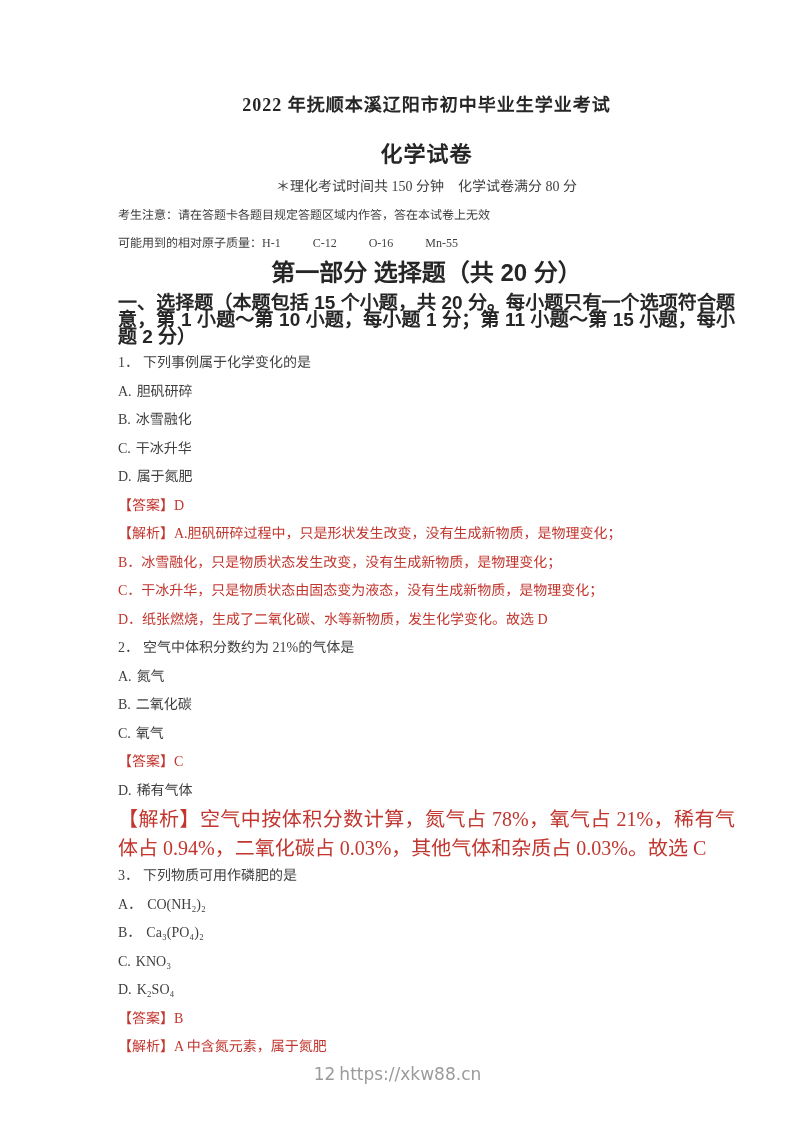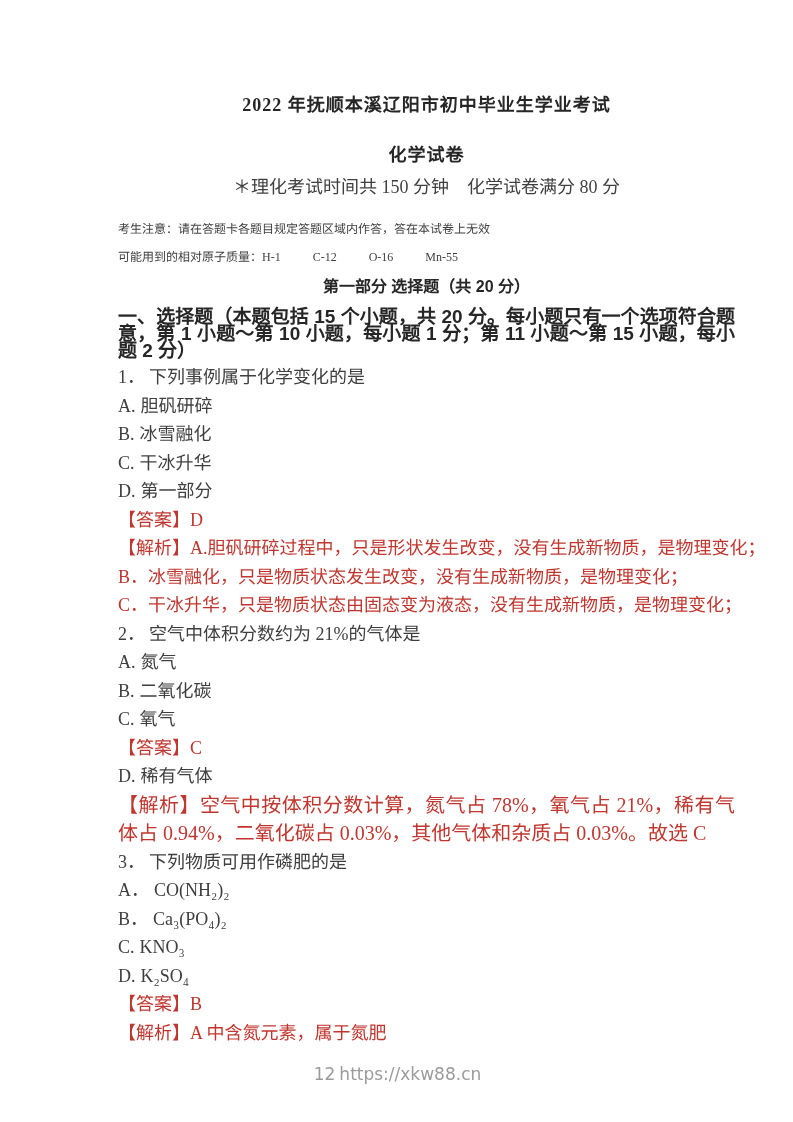--- a/index.html
+++ b/index.html
@@ -22,47 +22,47 @@
     position: relative;
   }
   .content { padding: 92px 58px 0 118px; }
   .center { text-align: center; }
   .doc-title {
     font-size: 18px; font-weight: bold; line-height: 26px;
     color: var(--heading); margin: 0 0 24px 0;
     letter-spacing: 1px;
   }
   .doc-subtitle {
-    font-size: 18px; font-weight: bold; line-height: 26px;
+    font-size: 22px; font-weight: bold; line-height: 26px;
     color: var(--heading); margin: 0 0 8px 0;
     letter-spacing: 1px;
   }
   .exam-info {
-    font-size: 18px; line-height: 22px; margin: 0 0 20px 0;
+    font-size: 14px; line-height: 22px; margin: 0 0 6px 0;
   }
   .notice-line {
     font-size: 12px; line-height: 22px; margin: 0 0 6px 0;
     text-align: left;
   }
   .atomic-line { margin-bottom: 4px; }
   .atomic-item { margin-right: 32px; text-align: right; }
   .atomic-item:last-child { margin-right: 0; }
   .section-title {
-    font-size: 16px; font-weight: bold; line-height: 30px;
+    font-size: 24px; font-weight: bold; line-height: 30px;
     color: var(--heading); margin: 0 0 6px 0;
     font-family: "Liberation Sans", "DejaVu Sans", sans-serif;
   }
   .instructions {
     font-size: 19px; font-weight: bold; line-height: 17px;
     color: var(--heading); margin: 0 0 4px 0;
     font-family: "Liberation Sans", "DejaVu Sans", sans-serif;
     text-align: justify;
   }
   .line {
-    font-size: 18px; line-height: 28.5px;
+    font-size: 14px; line-height: 28.5px;
     white-space: nowrap;
   }
   .para {
     font-size: 20px; line-height: 28.5px;
     text-align: justify;
   }
   .red { color: var(--red); }
   .opt-label { margin-right: 5px; }
   .q-number { margin-right: 4px; }
   .footer {
@@ -96,30 +96,31 @@
     <div class="line">
       <span class="opt-label">A.</span><span>胆矾研碎</span>
     </div>
     <div class="line">
       <span class="opt-label">B.</span><span>冰雪融化</span>
     </div>
     <div class="line">
       <span class="opt-label">C.</span><span>干冰升华</span>
     </div>
     <div class="line">
-      <span class="opt-label">D.</span><span>第一部分</span>
+      <span class="opt-label">D.</span><span>属于氮肥</span>
     </div>
     <div class="line red">
       <span>【答案】</span><span>D</span>
     </div>
     <div class="line red">
       <span>【解析】</span><span>A.胆矾研碎过程中，只是形状发生改变，没有生成新物质，是物理变化；</span>
     </div>
     <div class="line red">B．冰雪融化，只是物质状态发生改变，没有生成新物质，是物理变化；</div>
     <div class="line red">C．干冰升华，只是物质状态由固态变为液态，没有生成新物质，是物理变化；</div>
+    <div class="line red">D．纸张燃烧，生成了二氧化碳、水等新物质，发生化学变化。故选 D</div>
   </div>
 
   <div>
     <div class="line">
       <span class="q-number">2．</span><span>空气中体积分数约为 21%的气体是</span>
     </div>
     <div class="line">
       <span class="opt-label">A.</span><span>氮气</span>
     </div>
     <div class="line">

